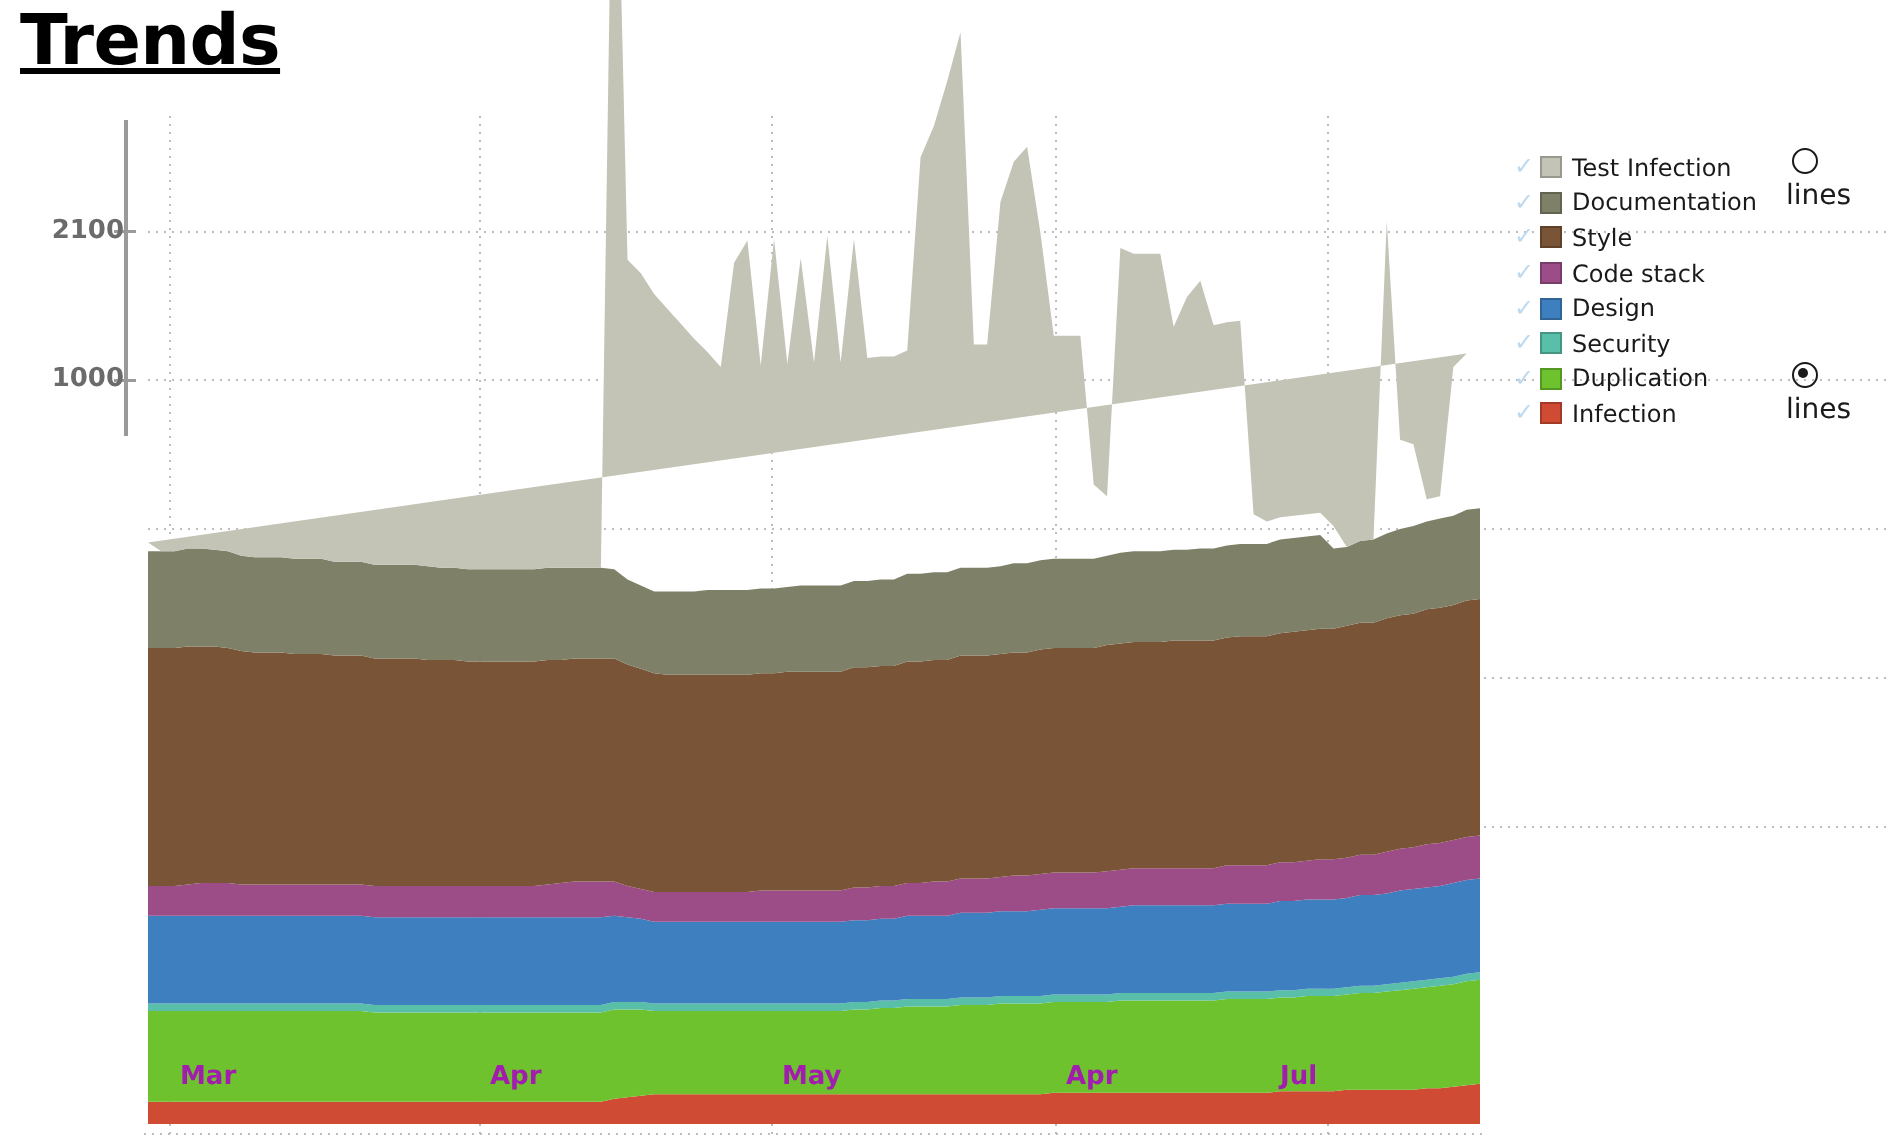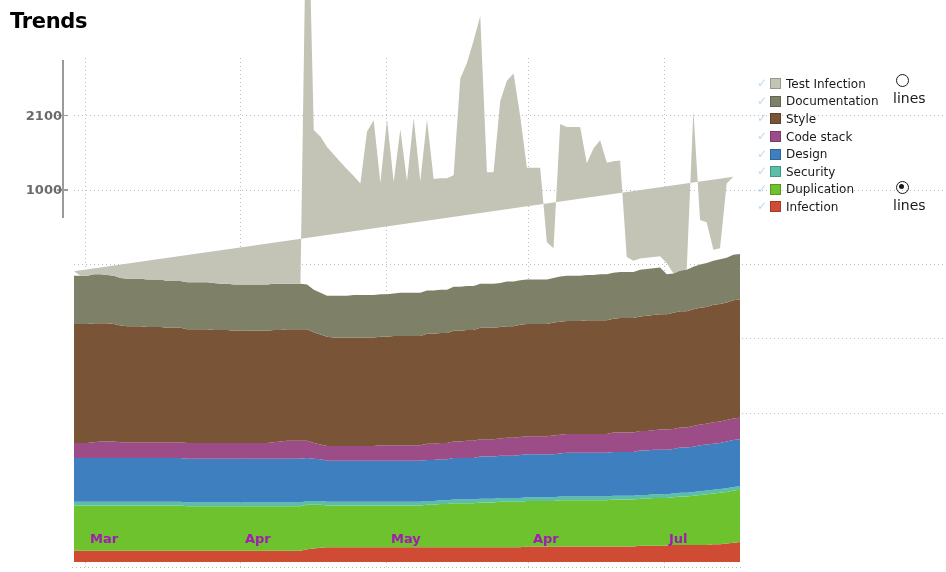--- a/index.html
+++ b/index.html
@@ -13,25 +13,26 @@
     font-family: "DejaVu Sans", "Liberation Sans", sans-serif;
     overflow: hidden;
     position: relative;
   }
 
   
   #page-title {
     position: absolute;
     left: 10px;
     top: 1px;
-    font-size: 21px;
+    font-size: 35px;
     font-weight: bold;
     letter-spacing: -0.3px;
     color: #000000;
     line-height: 40px;
+    text-decoration: underline;
   }
 
   
   #chart-area {
     position: absolute;
     left: 0;
     top: 0;
     width: 946px;
     height: 572px;
   }
@@ -181,21 +182,21 @@
       </div>
       <div class="ytick-wrap" style="top: 107.778px;">
         <div class="ytick-label">2100</div>
       </div>
     </div>
   <div id="x-axis-labels">
       <div class="xtick-label" style="left: 90px; top: 531px;">Mar</div>
       <div class="xtick-label" style="left: 245px; top: 531px;">Apr</div>
       <div class="xtick-label" style="left: 391px; top: 531px;">May</div>
       <div class="xtick-label" style="left: 533px; top: 531px;">Apr</div>
-      <div class="xtick-label" style="left: 669px; top: 531px;">Jul</div>
+      <div class="xtick-label" style="left: 640px; top: 531px;">Jul</div>
     </div>
 </div>
 
 <div id="legend">
     <div class="legend-row">
       <span class="legend-check">✓</span>
       <span class="legend-swatch" style="background: rgb(195, 195, 182);"></span>
       <span class="legend-text">Test Infection</span>
     </div>
     <div class="legend-row">

